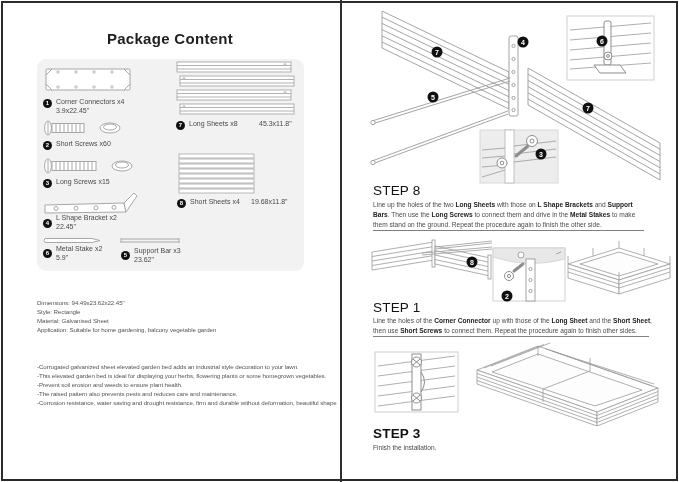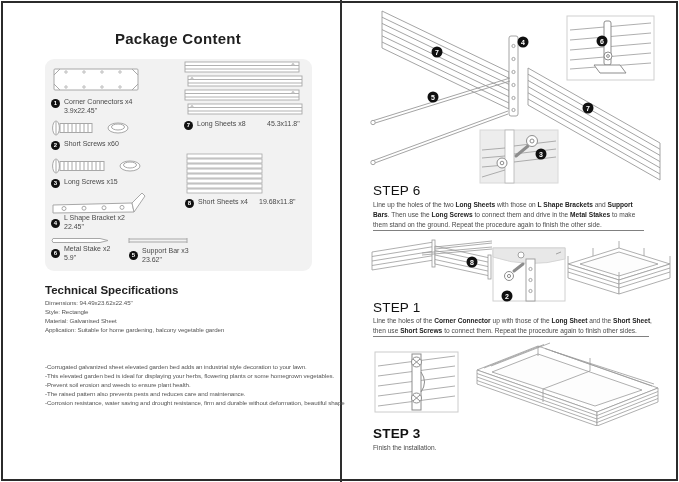--- a/index.html
+++ b/index.html
@@ -2,21 +2,21 @@
 <html><head>
 <meta charset="utf-8">
 <style>
   html,body{margin:0;padding:0;background:#fff;}
   #stage{position:relative;width:679px;height:482px;background:#fff;
          font-family:"Liberation Sans",sans-serif;overflow:hidden;}
   #frame{position:absolute;inset:1px;border:2px solid #2b2b2b;background:#fff;}
   #vdivider{position:absolute;left:340px;top:0;bottom:0;width:2px;background:#2e2e2e;}
 
   
-  #left-page{position:absolute;left:8px;top:0;width:340px;height:476px;overflow:hidden;}
+  #left-page{position:absolute;left:0;top:0;width:340px;height:476px;overflow:hidden;}
   .pc-title{position:absolute;left:0;top:30px;width:340px;text-align:center;
             font-size:15px;font-weight:bold;color:#1f1f1f;letter-spacing:.3px;}
   .pkg-box{position:absolute;left:37px;top:59px;width:267px;height:212px;
            background:#f2f2f2;border-radius:9px;}
   .pnum{position:absolute;width:9px;height:9px;border-radius:50%;background:#111;
         color:#fff;font-size:6px;font-weight:bold;line-height:9px;text-align:center;}
   .plabel{position:absolute;font-size:7px;color:#4a4a4a;white-space:nowrap;}
   .pdim{position:absolute;font-size:7px;color:#4a4a4a;white-space:nowrap;}
   .pkg-draw{position:absolute;}
 
@@ -182,21 +182,20 @@
             <rect x="2" y="26" width="75" height="4"></rect>
           <rect x="2" y="31" width="75" height="4"></rect>
             <rect x="2" y="36" width="75" height="4"></rect>
         </g>
       </svg>
       <span class="pnum" style="left:140px;top:140px;">8</span>
       <span class="plabel" style="left:153px;top:139px;">Short Sheets x4</span>
       <span class="pdim" style="left:214px;top:139px;">19.68x11.8"</span>
     </div>
 
-    <div class="sec-head" style="top:284px;">Technical Specifications</div>
     <div class="sec-line" style="top:299px;">Dimensions: 94.49x23.62x22.45"</div>
     <div class="sec-line" style="top:308px;">Style: Rectangle</div>
     <div class="sec-line" style="top:317px;">Material: Galvanised Sheet</div>
     <div class="sec-line" style="top:326px;">Application: Suitable for home gardening, balcony vegetable garden</div>
 
     <div class="sec-line" style="top:363px;">-Corrugated galvanized sheet elevated garden bed adds an industrial style decoration to your lawn.</div>
     <div class="sec-line" style="top:372px;">-This elevated garden bed is ideal for displaying your herbs, flowering plants or some homegrown vegetables.</div>
     <div class="sec-line" style="top:381px;">-Prevent soil erosion and weeds to ensure plant health.</div>
     <div class="sec-line" style="top:390px;">-The raised pattern also prevents pests and reduces care and maintenance.</div>
     <div class="sec-line" style="top:399px;">-Corrosion resistance, water saving and drought resistance, firm and durable without deformation, beautiful shape</div>
@@ -276,21 +275,21 @@
       </g>
     </svg>
 
     <div class="co" style="left:95px;top:52px;">7</div>
     <div class="co" style="left:181px;top:42px;">4</div>
     <div class="co" style="left:260px;top:41px;">6</div>
     <div class="co" style="left:91px;top:97px;">5</div>
     <div class="co" style="left:246px;top:108px;">7</div>
     <div class="co" style="left:199px;top:154px;">3</div>
 
-    <div class="step-title" style="top:183px;">STEP 6</div>
+    <div class="step-title" style="top:183px;">STEP 8</div>
     <div class="step-body" style="top:200px;"><span>Line up the holes of the two </span><span class="bold">Long Sheets</span><span> with those on </span><span class="bold">L Shape Brackets</span><span> and </span><span class="bold">Support Bars</span><span>. Then use the </span><span class="bold">Long Screws</span><span> to connect them and drive in the </span><span class="bold">Metal Stakes</span><span> to make them stand on the ground. Repeat the procedure again to finish the other side.</span></div>
     <div class="hdiv" style="top:230px;"></div>
 
     <svg class="step-svg" style="top:238px;" width="335" height="66" viewBox="0 0 335 66">
 
       <g stroke="#9a9a9a" fill="#fff" stroke-width="0.8">
         <polygon points="30,14 92,4 92,22 30,32"></polygon>
         <line x1="30" y1="18.5" x2="92" y2="8.5"></line>
           <line x1="30" y1="23" x2="92" y2="13"></line>
         <line x1="30" y1="27.5" x2="92" y2="17.5"></line>

